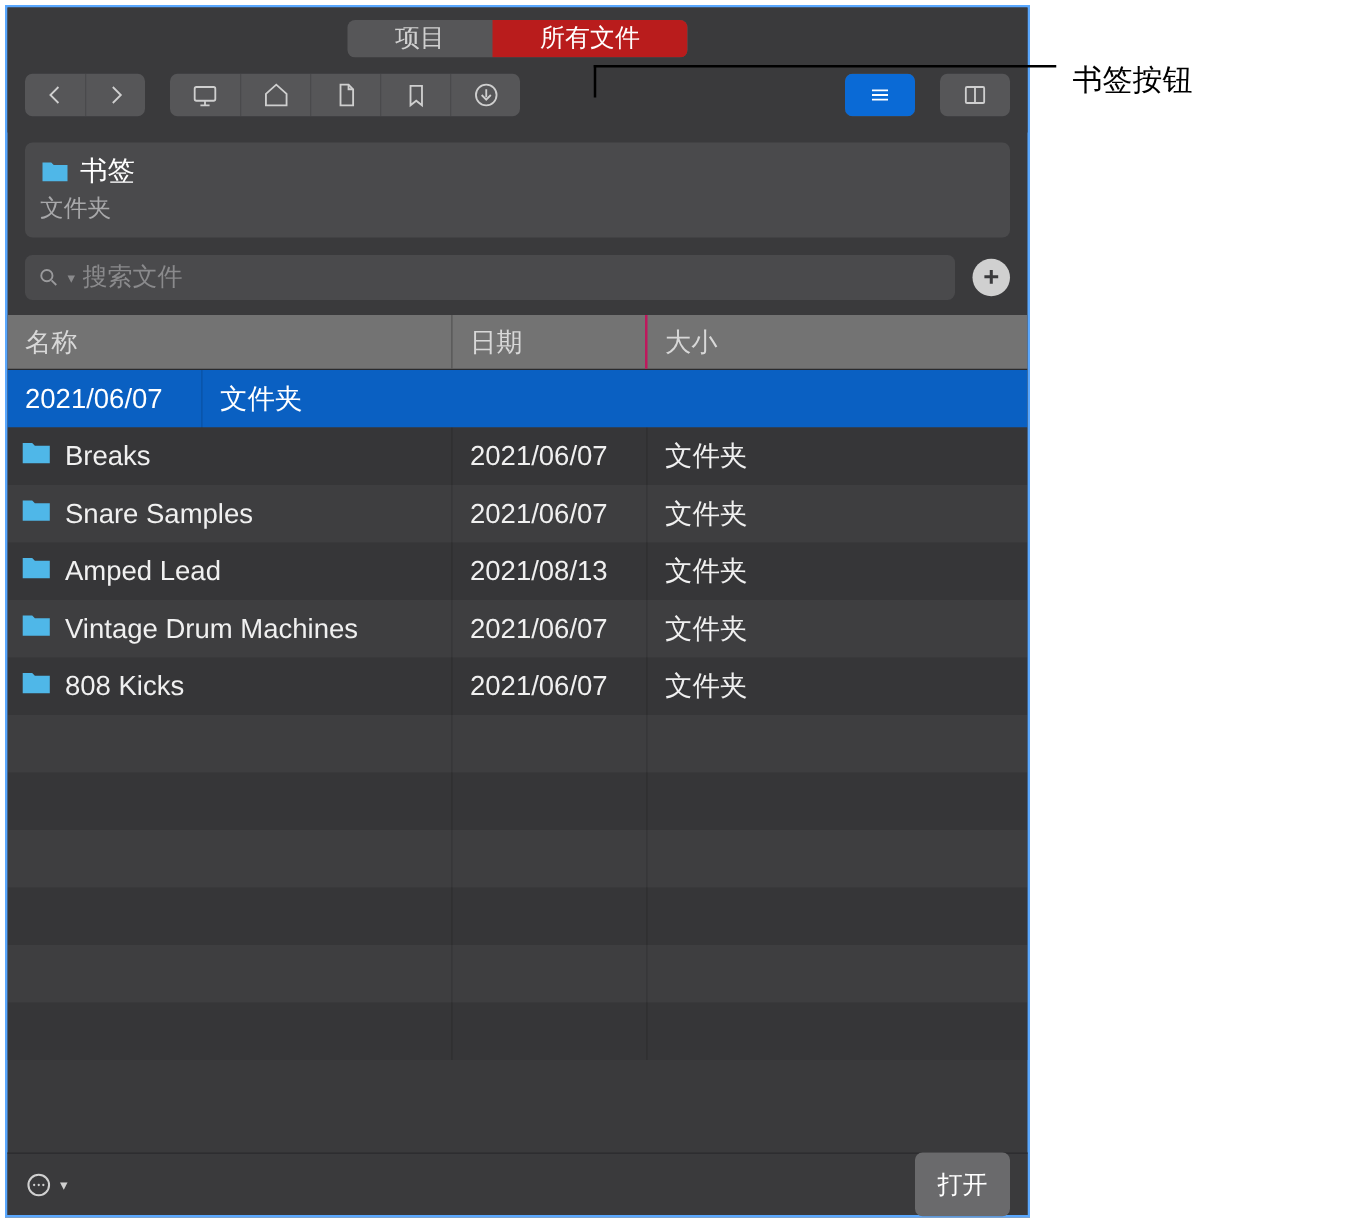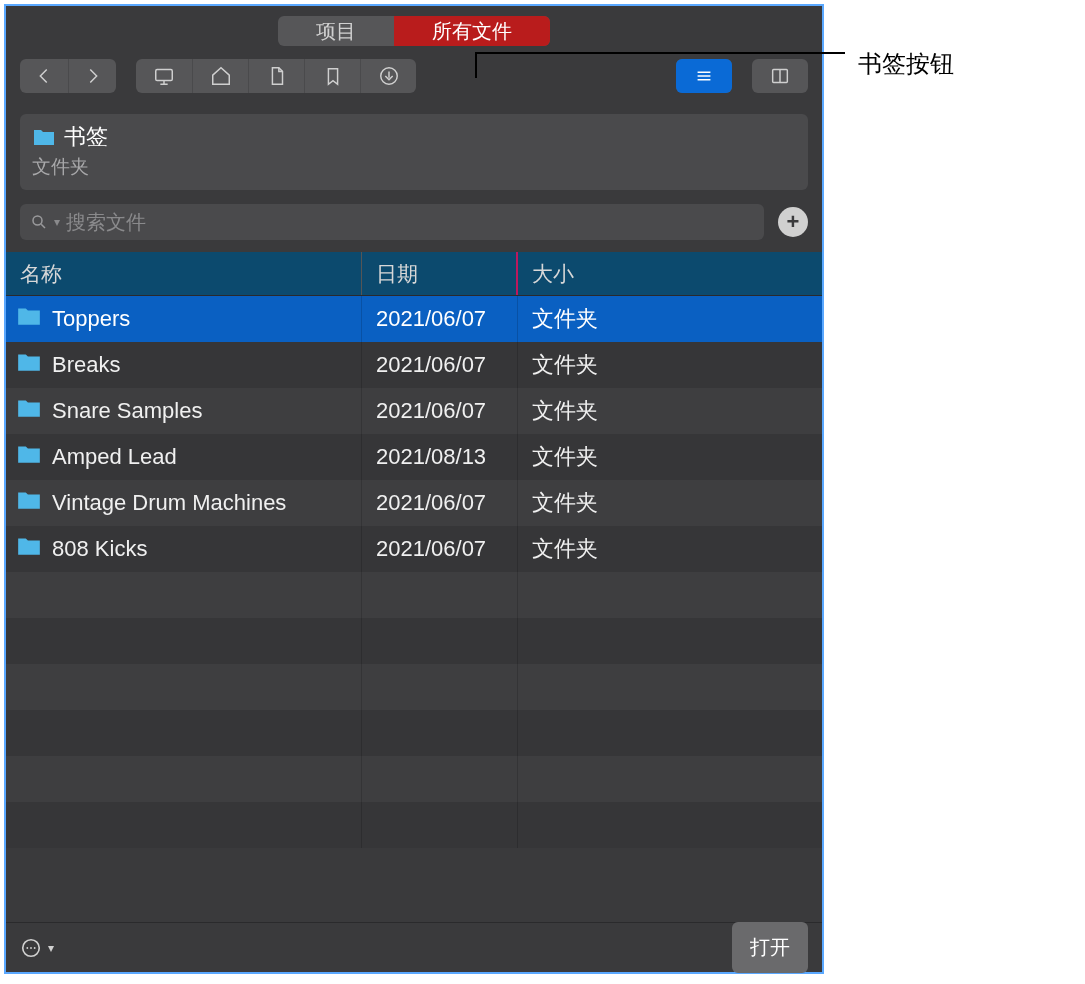--- a/index.html
+++ b/index.html
@@ -144,21 +144,21 @@
     flex: 1;
     display: flex;
     flex-direction: column;
     margin-top: 6px;
     overflow: hidden;
   }
   .table-header {
     display: flex;
     height: 44px;
     align-items: center;
-    background: #0c4a6e;
+    background: #737373;
     color: #d8d8d8;
     font-size: 21px;
     border-bottom: 1px solid #2a2a2c;
   }
   .col-name { width: 356px; padding-left: 14px; border-right: 1px solid #555; height: 100%; display:flex; align-items:center;}
   .col-date { width: 156px; padding-left: 14px; border-right: 2px solid #be185d; height: 100%; display:flex; align-items:center;}
   .col-size { flex: 1; padding-left: 14px; height: 100%; display:flex; align-items:center;}
   .table-body { flex: 1; }
   .row {
     display: flex;
@@ -347,26 +347,20 @@
   </div>
 
   <div class="list-area">
     <div class="table-header">
       <div class="col-name">名称</div>
       <div class="col-date">日期</div>
       <div class="col-size">大小</div>
     </div>
     <div class="table-body" id="table-body">
         <div class="row selected">
-          <div class="c-name">
-            <span class="row-folder-icon"><svg viewBox="0 0 24 20">
-                <path d="M2 3 H9 L11 5 H22 V18 H2 Z" fill="#4fb7e8" stroke="none"></path>
-              </svg></span>
-            <span>Toppers</span>
-          </div>
           <div class="c-date">2021/06/07</div>
           <div class="c-size">文件夹</div>
         </div>
         <div class="row">
           <div class="c-name">
             <span class="row-folder-icon"><svg viewBox="0 0 24 20">
                 <path d="M2 3 H9 L11 5 H22 V18 H2 Z" fill="#4fb7e8" stroke="none"></path>
               </svg></span>
             <span>Breaks</span>
           </div>

